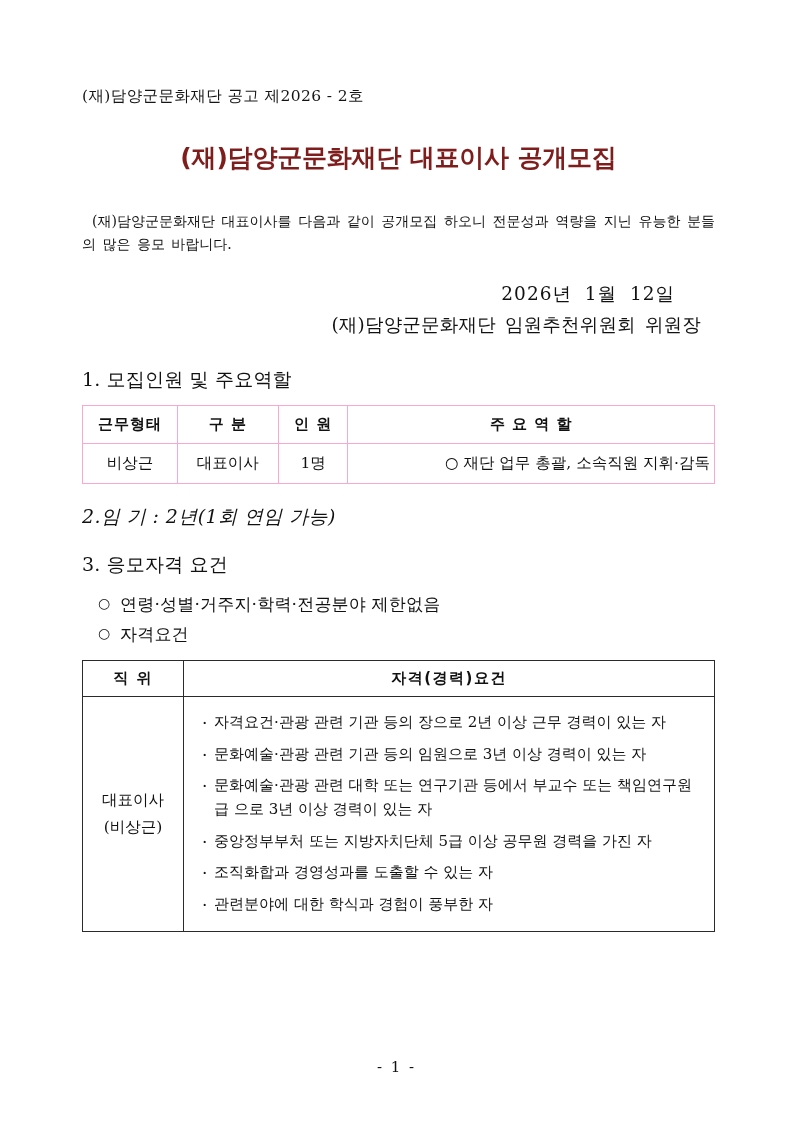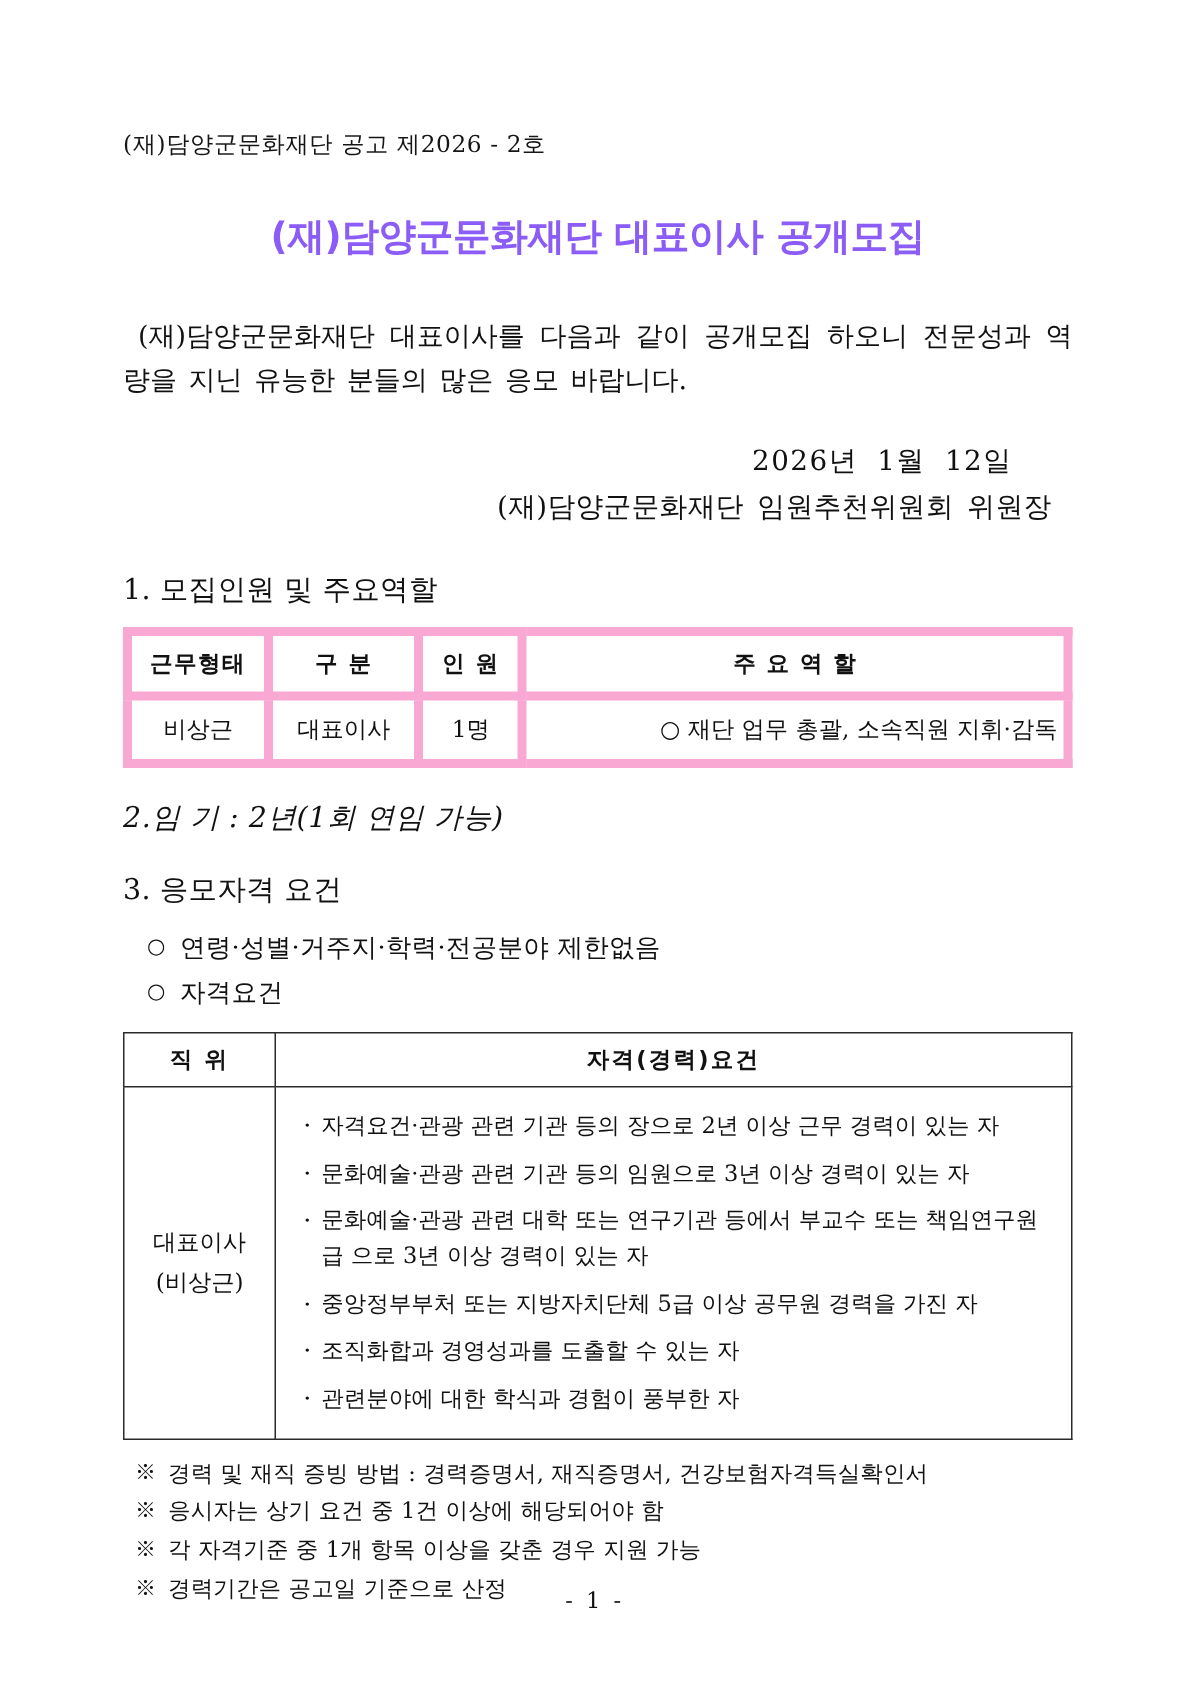--- a/index.html
+++ b/index.html
@@ -28,24 +28,24 @@
     margin: 0 0 34px 0;
     color: #151515;
   }
   .title {
     text-align: center;
     font-family: "DejaVu Sans", "Liberation Sans", sans-serif;
     font-weight: bold;
     font-size: 25px;
     letter-spacing: -0.2px;
     margin: 0 0 36px 0;
-    color: #8b5cf6;
+    color: #7f1d1d;
   }
   .lead {
-    font-size: 18px;
+    font-size: 14px;
     line-height: 1.62;
     text-align: justify;
     margin: 0 0 22px 0;
     text-indent: 10px;
     word-spacing: 2px;
   }
   .date-line {
     text-align: right;
     font-size: 18.5px;
     letter-spacing: 1px;
@@ -75,21 +75,21 @@
   }
   table {
     border-collapse: collapse;
     width: 100%;
     table-layout: fixed;
   }
   table.t1 {
     margin: 4px 0 6px 0;
   }
   table.t1 th, table.t1 td {
-    border: 6px solid #f9a8d4;
+    border: 1px solid #f9a8d4;
     text-align: center;
     font-size: 15.5px;
     padding: 9px 4px;
   }
   table.t1 th {
     font-family: "DejaVu Sans", "Liberation Sans", sans-serif;
     font-weight: bold;
     font-size: 15px;
     letter-spacing: 1px;
   }
@@ -268,22 +268,16 @@
             <li>문화예술·관광 관련 대학 또는 연구기관 등에서 부교수 또는 책임연구원급 으로 3년 이상 경력이 있는 자</li>
             <li>중앙정부부처 또는 지방자치단체 5급 이상 공무원 경력을 가진 자</li>
             <li>조직화합과 경영성과를 도출할 수 있는 자</li>
             <li>관련분야에 대한 학식과 경험이 풍부한 자</li>
           </ul>
         </td>
       </tr>
     </tbody>
   </table>
 
-  <ul class="notes">
-    <li>경력 및 재직 증빙 방법 : 경력증명서, 재직증명서, 건강보험자격득실확인서</li>
-    <li>응시자는 상기 요건 중 1건 이상에 해당되어야 함</li>
-    <li>각 자격기준 중 1개 항목 이상을 갖춘 경우 지원 가능</li>
-    <li>경력기간은 공고일 기준으로 산정</li>
-  </ul>
 
   <div class="page-num">- 1 -</div>
 
 </div>
 
 </body></html>

